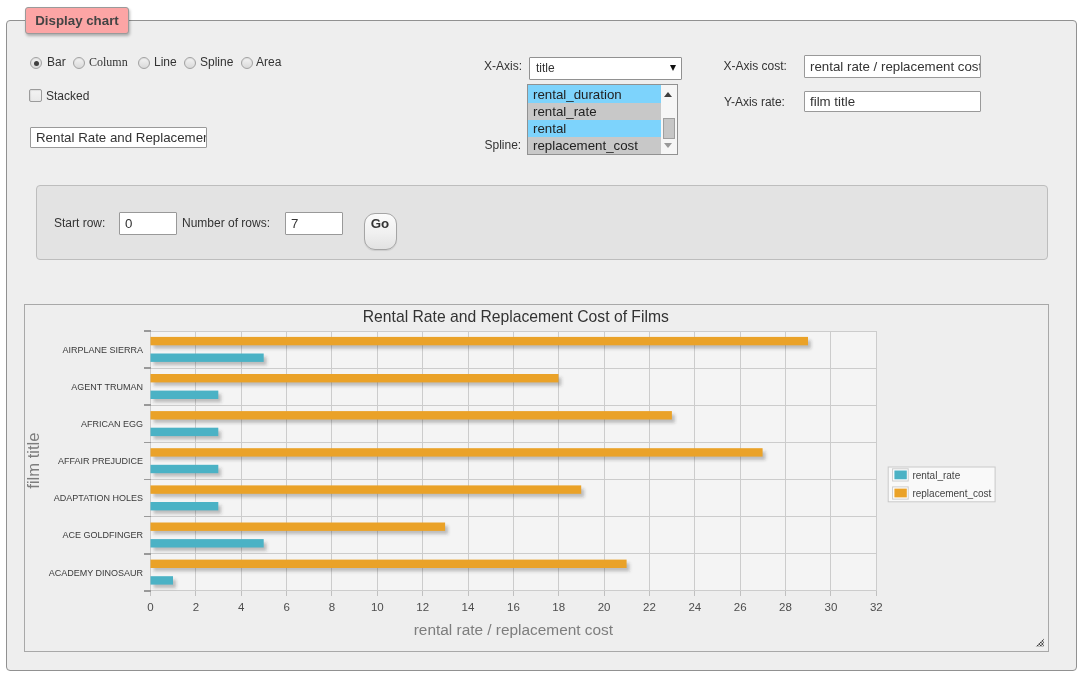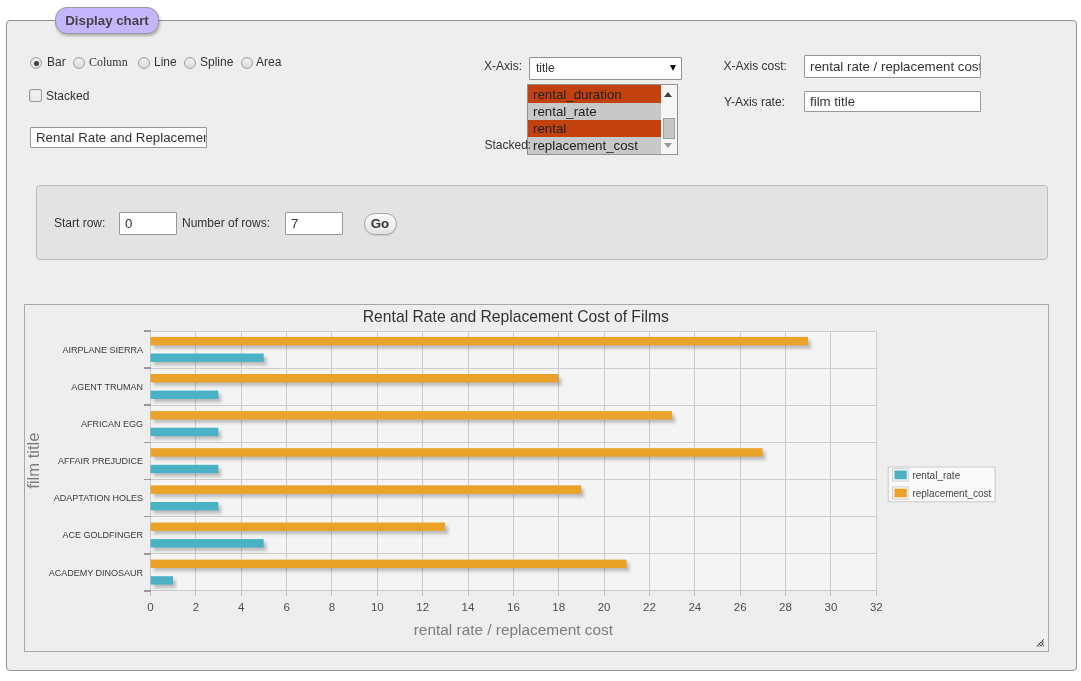--- a/index.html
+++ b/index.html
@@ -1,32 +1,32 @@
 <!DOCTYPE html>
 <html><head>
 <meta charset="utf-8">
 <style>
   * { box-sizing: border-box; }
   html,body { margin:0; padding:0; }
   body { width:1081px; height:681px; background:#ffffff; font-family:"Liberation Sans",sans-serif; position:relative; }
   .abs { position:absolute; }
   .fieldset { left:6px; top:20px; width:1071px; height:651px; background:#eeeeee; border:1px solid #919191; border-radius:4px; }
-  .fslegend { left:25px; top:7px; width:104px; height:27px; background:#c4b5fd; border:1px solid #9a9a9a; border-radius:12px;
-     box-shadow:1px 2px 3px rgba(0,0,0,0.28); font-weight:bold; font-size:13.3px; color:#444; line-height:25px; text-align:center;margin-left:30px; }
+  .fslegend { left:25px; top:7px; width:104px; height:27px; background:#fca5a5; border:1px solid #9a9a9a; border-radius:3px;
+     box-shadow:1px 2px 3px rgba(0,0,0,0.28); font-weight:bold; font-size:13.3px; color:#444; line-height:25px; text-align:center; }
   .lbl { font-size:12px; color:#333; line-height:15px; white-space:nowrap; }
   .radio { width:12px; height:12px; border:1px solid #a2a2a2; border-radius:50%; background:linear-gradient(#f4f4f4,#d9d9d9); box-shadow:inset 0 1px 1px rgba(0,0,0,0.08); }
   .radio.sel::after { content:""; position:absolute; left:2.5px; top:2.5px; width:5px; height:5px; border-radius:50%; background:#404040; }
   .checkbox { width:13px; height:13px; border:1px solid #9b9b9b; border-radius:2px; background:linear-gradient(#f3f3f3,#e9e9e9); box-shadow:inset 1px 1px 1px rgba(0,0,0,0.08); }
   .tinput { background:#ffffff; border:1px solid #999999; border-radius:1px; font-size:13.3px; color:#333; padding:0 0 0 5px; white-space:nowrap; overflow:hidden; }
   .midbox { left:36px; top:185px; width:1012px; height:75px; background:#e3e3e3; border:1px solid #bdbdbd; border-radius:4px; }
-  .gobtn { left:363.5px; top:213px; width:33px; height:22px; border:1px solid #a5a5a5; border-radius:11px;
+  .gobtn { left:363.5px; top:213px; width:33px; height:37px; border:1px solid #a5a5a5; border-radius:11px;
      background:linear-gradient(#fbfbfb,#f0f0f0 55%,#e2e2e2); font-size:13.3px; font-weight:bold; color:#333; text-align:center; line-height:20px; box-shadow:0 1px 1px rgba(0,0,0,0.1); }
   .chartbox { left:24px; top:304px; width:1025px; height:348px; background:#eeeeee; border:1px solid #a8a8a8; }
   .selectbox { left:529px; top:57px; width:153px; height:23px; background:#ffffff; border:1px solid #919191; border-radius:1px; }
-  .listbox { left:527px; top:84px; width:151px; height:71px; background:#c2410c; border:1px solid #919191; overflow:hidden; }
+  .listbox { left:527px; top:84px; width:151px; height:71px; background:#7dd3fc; border:1px solid #919191; overflow:hidden; }
   .opt { font-size:13.3px; color:#222; height:17px; line-height:17px; padding-left:5px; white-space:nowrap; }
   .opt.hl { background:#c8c8c8; }
   svg text { font-family:"Liberation Sans",sans-serif; }
 </style>
 </head>
 <body>
 
 <div class="abs fieldset"></div>
 <div class="abs fslegend">Display chart</div>
 
@@ -54,21 +54,21 @@
 <div class="abs listbox">
   <div class="opt" style="margin-top:0.5px;">rental_duration</div>
   <div class="opt hl">rental_rate</div>
   <div class="opt">rental</div>
   <div class="opt hl">replacement_cost</div>
   <div class="abs" style="right:0; top:0; width:16px; height:69px; background:#f6f6f6;"></div>
   <div class="abs" style="right:5px; top:7px; width:0; height:0; border-left:4px solid transparent; border-right:4px solid transparent; border-bottom:5.5px solid #3f3f3f;"></div>
   <div class="abs" style="right:2.5px; top:33px; width:12px; height:21px; background:#c6c6c6; border:1px solid #9f9f9f;"></div>
   <div class="abs" style="right:5px; bottom:6px; width:0; height:0; border-left:4px solid transparent; border-right:4px solid transparent; border-top:5px solid #999999;"></div>
 </div>
-<div class="abs lbl" style="left:484.5px; top:138px;">Stacked:</div>
+<div class="abs lbl" style="left:484.5px; top:138px;">Spline:</div>
 
 <div class="abs lbl" style="left:723.5px; top:58.5px;">X-Axis cost:</div>
 <div class="abs tinput" style="left:804px; top:55px; width:177px; height:23px; line-height:21px;">rental rate / replacement cost</div>
 <div class="abs lbl" style="left:724px; top:95px;">Y-Axis rate:</div>
 <div class="abs tinput" style="left:804px; top:91px; width:177px; height:21px; line-height:19px;">film title</div>
 
 <div class="abs midbox"></div>
 <div class="abs lbl" style="left:54px; top:215.5px;">Start row:</div>
 <div class="abs tinput" style="left:119px; top:212px; width:58px; height:23px; line-height:21px;">0</div>
 <div class="abs lbl" style="left:182px; top:215.5px;">Number of rows:</div>

